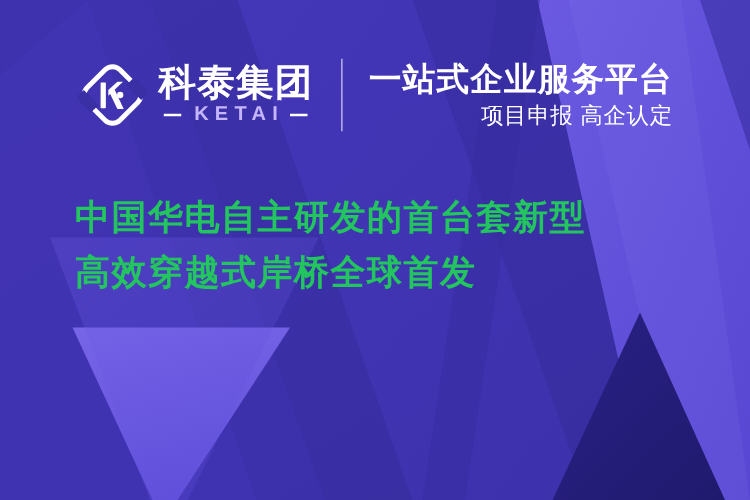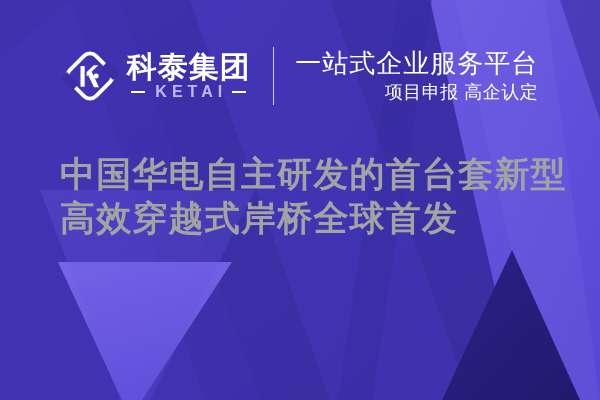--- a/index.html
+++ b/index.html
@@ -91,21 +91,21 @@
   }
   #tagline-block {
     display: flex;
     flex-direction: column;
     justify-content: center;
     gap: 5px;
   }
   #tagline-main {
     color: #ffffff;
     font-size: 26px;
-    font-weight: 400;
+    font-weight: 700;
     letter-spacing: 1px;
     line-height: 1.05;
     white-space: nowrap;
   }
   #tagline-sub {
     color: #ffffff;
     font-size: 18px;
     font-weight: 400;
     letter-spacing: 0.5px;
     line-height: 1.05;
@@ -114,22 +114,22 @@
   }
 
   
   #headline {
     position: absolute;
     left: 60px;
     top: 152px;
     width: 500px;
   }
   .headline-line {
-    color: #a3a3a3;
-    font-size: 35px;
+    color: #22c55e;
+    font-size: 28px;
     font-weight: 700;
     letter-spacing: 1.2px;
     line-height: 44px;
     white-space: nowrap;
   }
 </style>
 </head>
 <body>
 
 <div id="banner">

